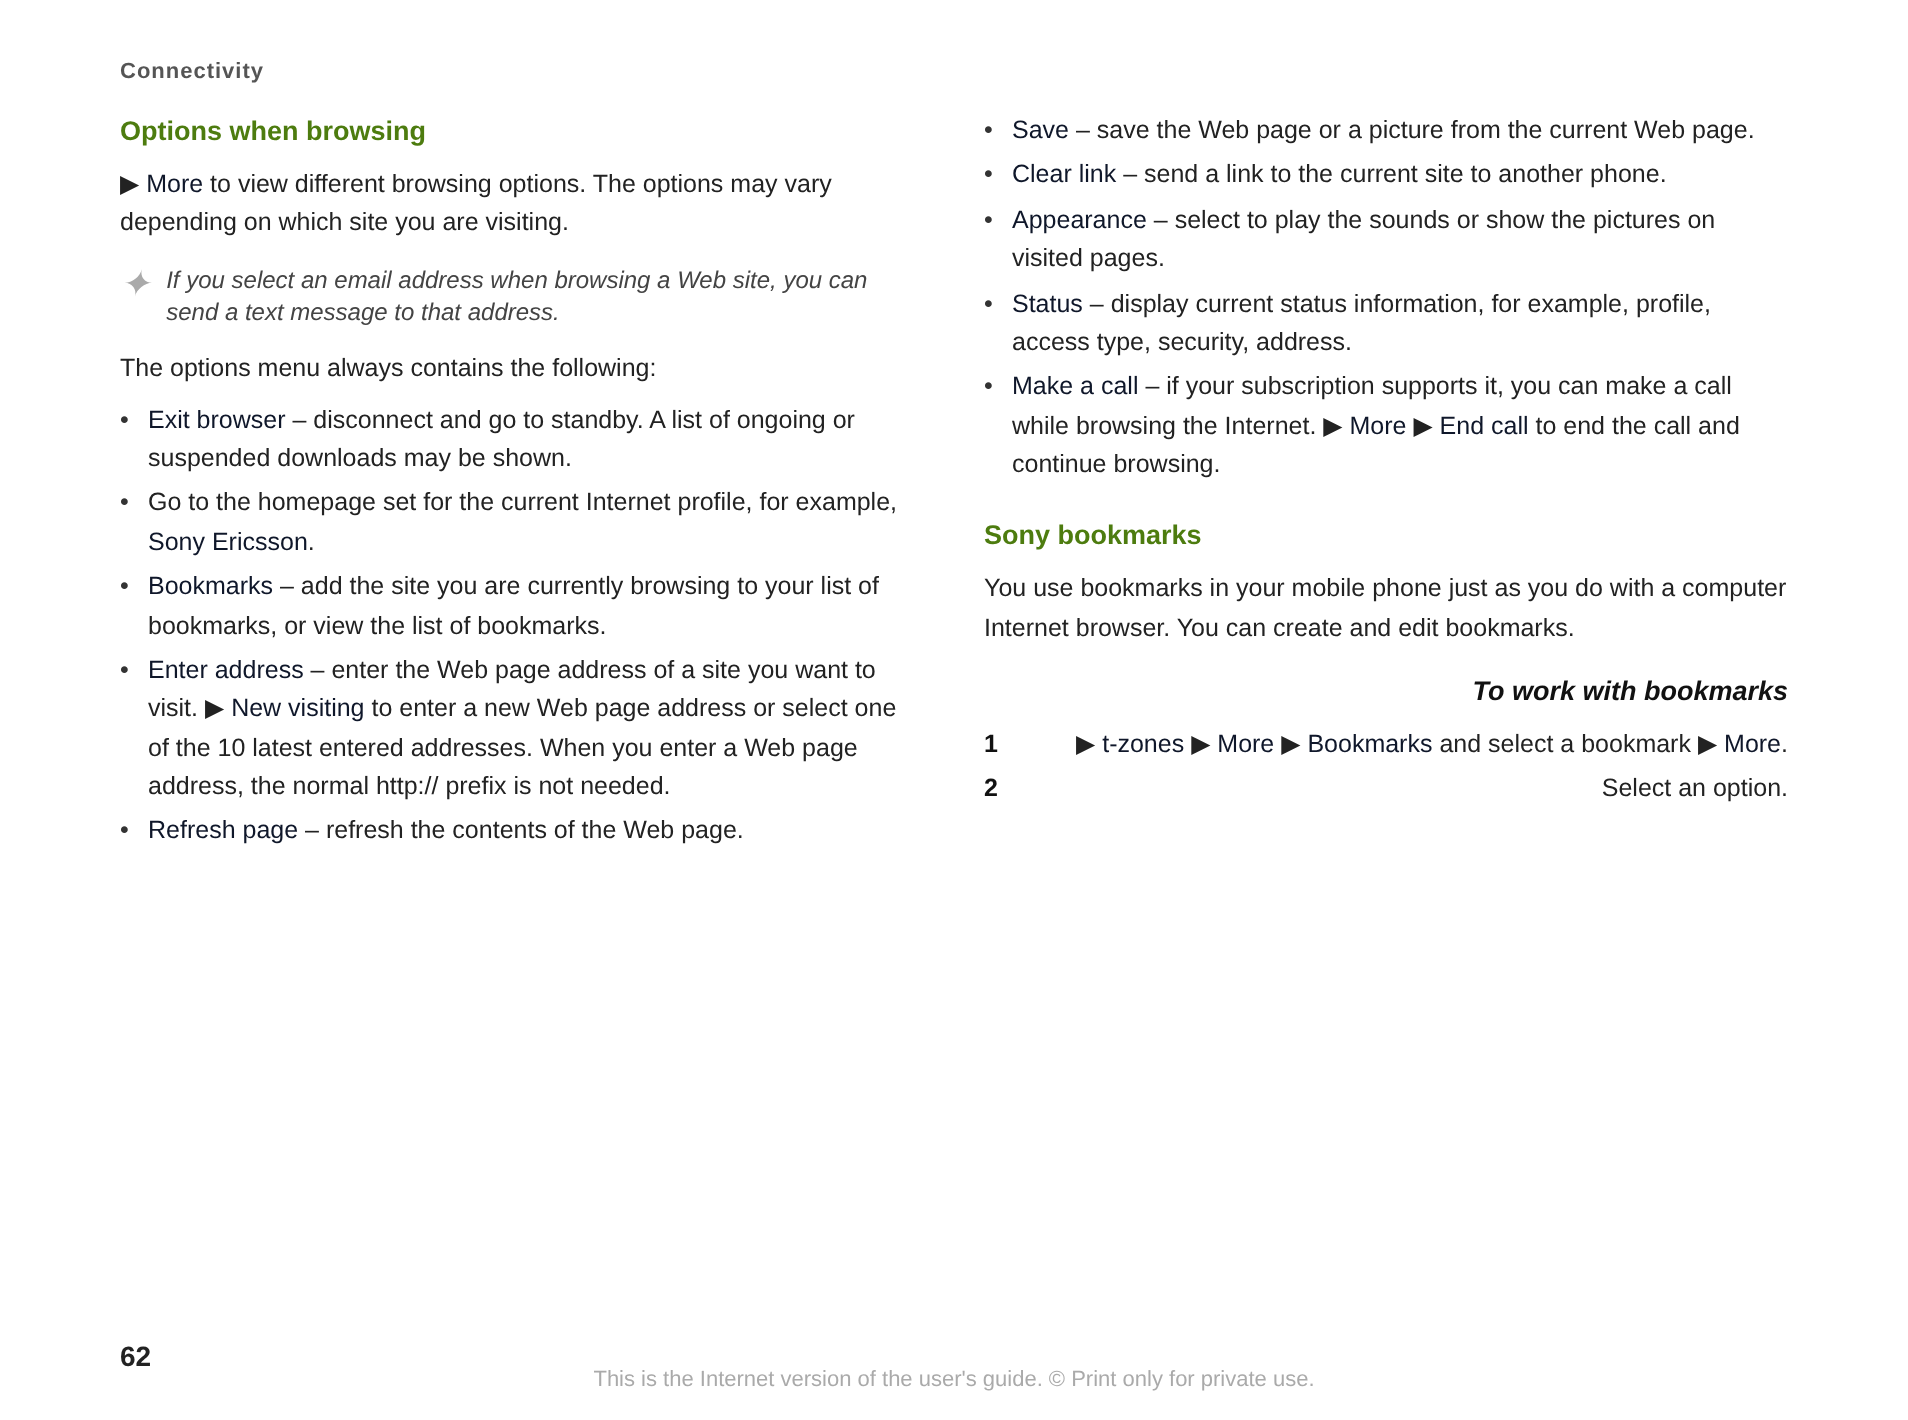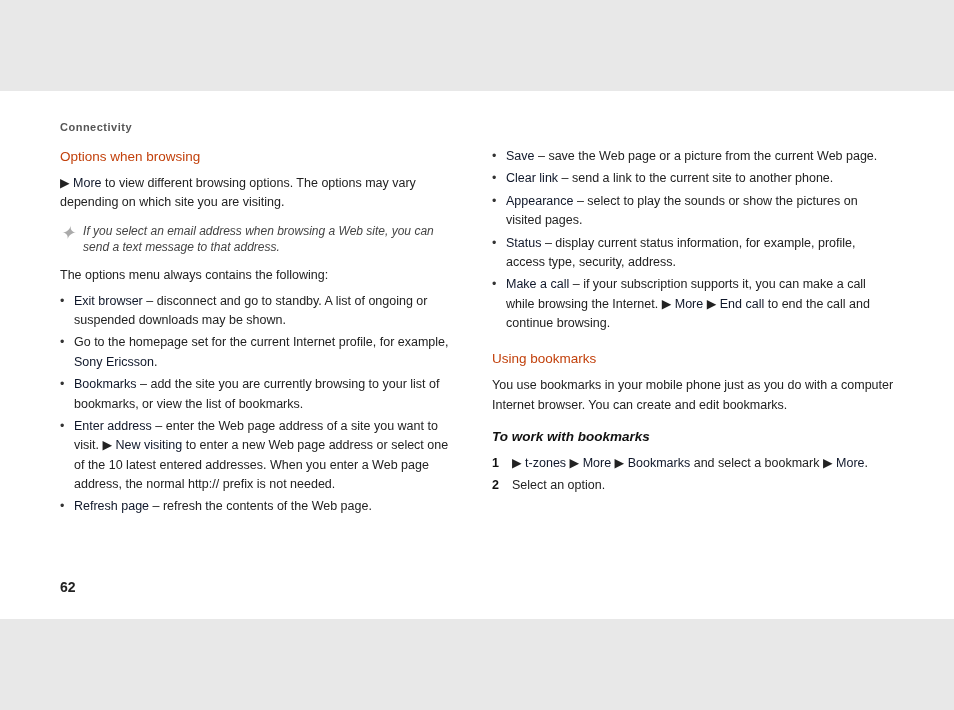--- a/index.html
+++ b/index.html
@@ -7,21 +7,21 @@
       background: #e8e8e8;
       display: flex;
       justify-content: center;
       align-items: center;
       min-height: 100vh;
       font-family: Arial, Helvetica, sans-serif;
     }
     .page {
       background: #ffffff;
       width: 954px;
-      height: 528px;
+      height: 710px;
       position: relative;
       display: flex;
       flex-direction: column;
     }
     .content-area {
       flex: 1;
       display: flex;
       flex-direction: column;
       padding: 30px 60px 20px 60px;
     }
@@ -45,22 +45,22 @@
       color: #222;
     }
     .col-right {
       flex: 1;
       font-size: 12.5px;
       line-height: 1.55;
       color: #222;
     }
     .section-title {
       font-size: 13.5px;
-      font-weight: normal;
-      color: #c2410c;
+      font-weight: bold;
+      color: #4d7c0f;
       margin-bottom: 6px;
       font-family: Arial, Helvetica, sans-serif;
     }
     .section-title-italic {
       font-size: 13.5px;
       font-weight: bold;
       font-style: italic;
       color: #111;
       margin-bottom: 6px;
       font-family: Arial, Helvetica, sans-serif;
@@ -201,34 +201,35 @@
           </li>
           <li>
             <span class="highlight">Status</span> – display current status information, for example, profile, access type, security, address.
           </li>
           <li>
             <span class="highlight">Make a call</span> – if your subscription supports it, you can make a call while browsing the Internet. ▶ <span class="highlight">More</span> ▶ <span class="highlight">End call</span> to end the call and continue browsing.
           </li>
         </ul>
 
         <div style="margin-top: 16px;">
-          <div class="section-title">Using bookmarks</div>
+          <div class="section-title">Sony bookmarks</div>
           <div class="body-text">You use bookmarks in your mobile phone just as you do with a computer Internet browser. You can create and edit bookmarks.</div>
         </div>
 
-        <div style="margin-top: 12px;">
+        <div style="margin-top: 12px; text-align: right;">
           <div class="section-title-italic">To work with bookmarks</div>
           <ol class="step-list">
             <li>
               <span class="step-num">1</span>
               ▶ <span class="highlight">t-zones</span> ▶ <span class="highlight">More</span> ▶ <span class="highlight">Bookmarks</span> and select a bookmark ▶ <span class="highlight">More</span>.
             </li>
             <li>
               <span class="step-num">2</span>
               Select an option.
             </li>
           </ol>
         </div>
       </div>
     </div>
   </div>
   <div class="page-number">62</div>
+  <div class="footer">This is the Internet version of the user's guide. © Print only for private use.</div>
 </div>
 
 </body></html>

